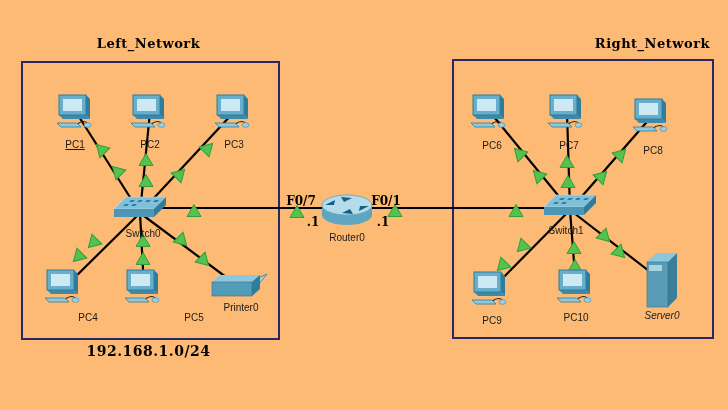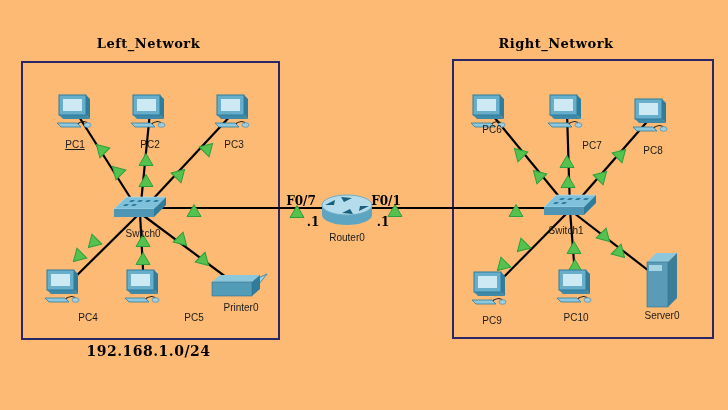--- a/index.html
+++ b/index.html
@@ -32,21 +32,21 @@
 </style>
 </head>
 <body>
 
 <div id="canvas">
 
   <div class="group-box" id="left-box" style="left: 21px; top: 61px; width: 255px; height: 275px;"></div>
   <div class="group-box" id="right-box" style="left: 452px; top: 59px; width: 258px; height: 276px;"></div>
 
   <div class="net-title" id="left-title" style="left: 21px; width: 255px; top: 36px;">Left_Network</div>
-  <div class="net-title" id="right-title" style="left: 427px; width: 258px; top: 36px;">Right_Network</div>
+  <div class="net-title" id="right-title" style="left: 452px; width: 258px; top: 36px; text-align: right;">Right_Network</div>
   <div class="subnet-label" id="left-subnet" style="left: 21px; width: 255px; top: 343px;">192.168.1.0/24</div>
 
   <div class="if-label" style="left:276px;top:194px;width:50px;">F0/7</div>
   <div class="if-label" style="left:288px;top:215px;width:50px;">.1</div>
   <div class="if-label" style="left:361px;top:194px;width:50px;">F0/1</div>
   <div class="if-label" style="left:358px;top:215px;width:50px;">.1</div>
 
   <svg id="wire-layer" width="728" height="410">
       <line x1="76" y1="112" x2="140" y2="213" class="cable"></line>
       <line x1="150" y1="112" x2="140" y2="213" class="cable"></line>
@@ -195,33 +195,33 @@
       <svg width="40" height="36" viewBox="0 0 40 36">
         <polygon points="30,1 34,5 34,25 30,21" fill="#2f7d9d"></polygon>
         <polygon points="3,21 30,21 34,25 7,25" fill="#3f89a8"></polygon>
         <rect x="3" y="1" width="27" height="20" fill="#67aecb" stroke="#2f7d9d"></rect>
         <rect x="7" y="5" width="19" height="12" fill="#cde9f3"></rect>
         <path d="M21,30 Q29,25 32,30" stroke="#1a1a1a" stroke-width="1.2" fill="none"></path>
         <polygon points="1,29 21,29 25,33 5,33" fill="#8fc8dc" stroke="#2f7d9d" stroke-width="0.8"></polygon>
         <ellipse cx="31.5" cy="31" rx="3.5" ry="2.3" fill="#9fcfdf" stroke="#5a93ab" stroke-width="0.8"></ellipse>
       </svg>
     </div>
-    <div class="device-label" style="left: 492px; top: 124px;">PC6</div>
+    <div class="device-label" style="left: 492px; top: 140px;">PC6</div>
     <div class="device" style="left: 547px; top: 94px;">
       <svg width="40" height="36" viewBox="0 0 40 36">
         <polygon points="30,1 34,5 34,25 30,21" fill="#2f7d9d"></polygon>
         <polygon points="3,21 30,21 34,25 7,25" fill="#3f89a8"></polygon>
         <rect x="3" y="1" width="27" height="20" fill="#67aecb" stroke="#2f7d9d"></rect>
         <rect x="7" y="5" width="19" height="12" fill="#cde9f3"></rect>
         <path d="M21,30 Q29,25 32,30" stroke="#1a1a1a" stroke-width="1.2" fill="none"></path>
         <polygon points="1,29 21,29 25,33 5,33" fill="#8fc8dc" stroke="#2f7d9d" stroke-width="0.8"></polygon>
         <ellipse cx="31.5" cy="31" rx="3.5" ry="2.3" fill="#9fcfdf" stroke="#5a93ab" stroke-width="0.8"></ellipse>
       </svg>
     </div>
-    <div class="device-label" style="left: 592px; top: 140px;">PC7</div>
+    <div class="device-label" style="left: 569px; top: 140px;">PC7</div>
     <div class="device" style="left: 632px; top: 98px;">
       <svg width="40" height="36" viewBox="0 0 40 36">
         <polygon points="30,1 34,5 34,25 30,21" fill="#2f7d9d"></polygon>
         <polygon points="3,21 30,21 34,25 7,25" fill="#3f89a8"></polygon>
         <rect x="3" y="1" width="27" height="20" fill="#67aecb" stroke="#2f7d9d"></rect>
         <rect x="7" y="5" width="19" height="12" fill="#cde9f3"></rect>
         <path d="M21,30 Q29,25 32,30" stroke="#1a1a1a" stroke-width="1.2" fill="none"></path>
         <polygon points="1,29 21,29 25,33 5,33" fill="#8fc8dc" stroke="#2f7d9d" stroke-width="0.8"></polygon>
         <ellipse cx="31.5" cy="31" rx="3.5" ry="2.3" fill="#9fcfdf" stroke="#5a93ab" stroke-width="0.8"></ellipse>
       </svg>
@@ -268,14 +268,14 @@
     </div>
     <div class="device-label" style="left: 576px; top: 312px;">PC10</div>
     <div class="device" style="left: 644px; top: 251px;">
       <svg width="36" height="60" viewBox="0 0 36 60">
         <polygon points="3,11 12,2 33,2 24,11" fill="#8cc7dc"></polygon>
         <polygon points="24,11 33,2 33,47 24,56" fill="#3a7e99"></polygon>
         <rect x="3" y="11" width="21" height="45" fill="#5a9cb8" stroke="#36718c" stroke-width="0.6"></rect>
         <rect x="5" y="14" width="13" height="6" fill="#a5d4e2"></rect>
       </svg>
     </div>
-    <div class="device-label" style="left: 662px; top: 310px;">Server0</div>
+    <div class="device-label" style="left: 662px; top: 310px; font-style: italic;">Server0</div>
   </div>
 
 </body></html>

